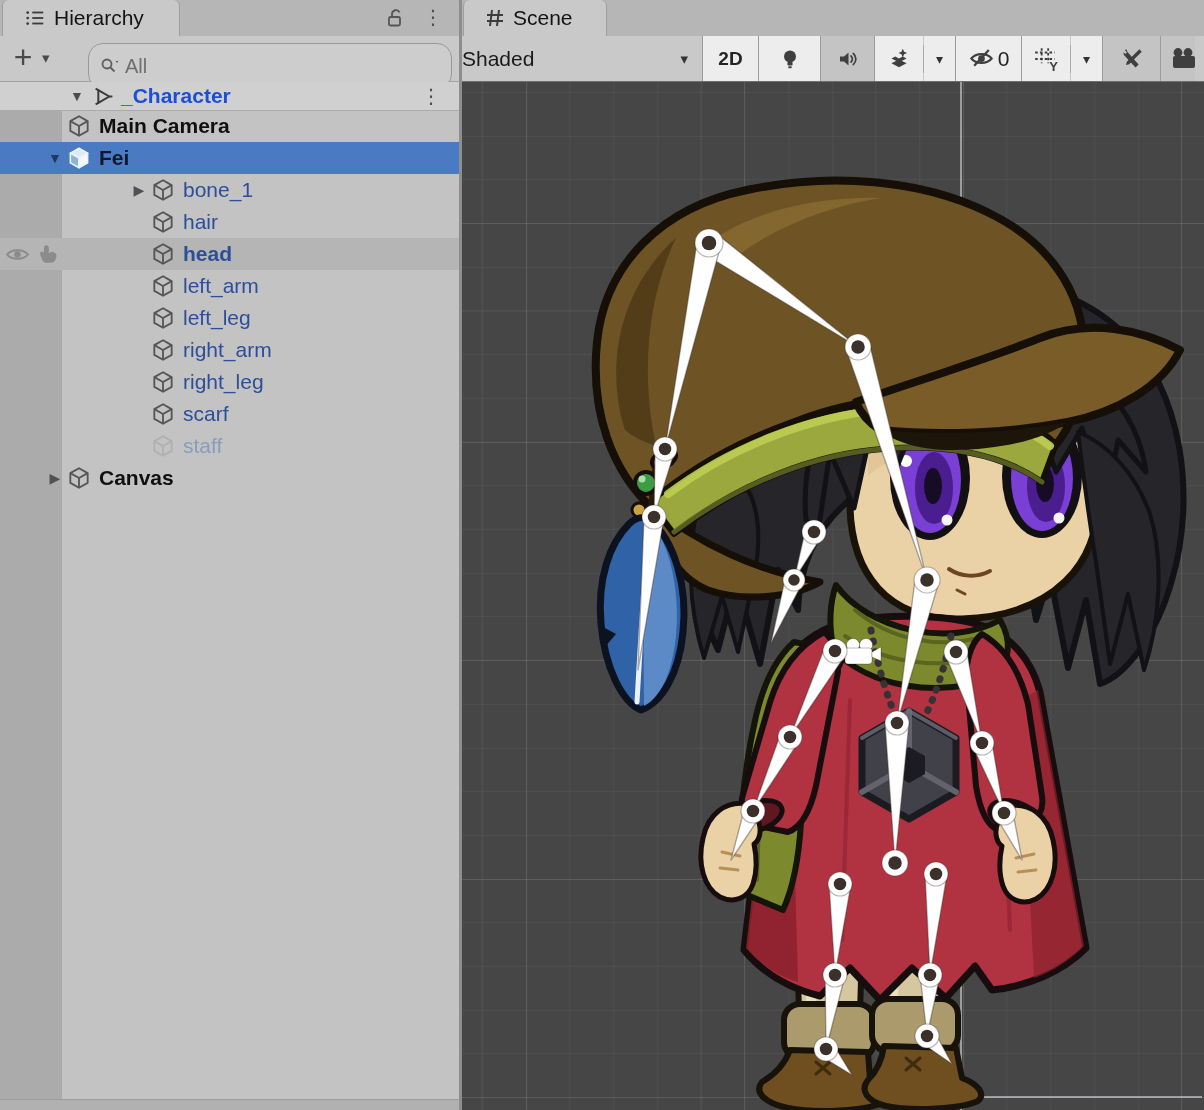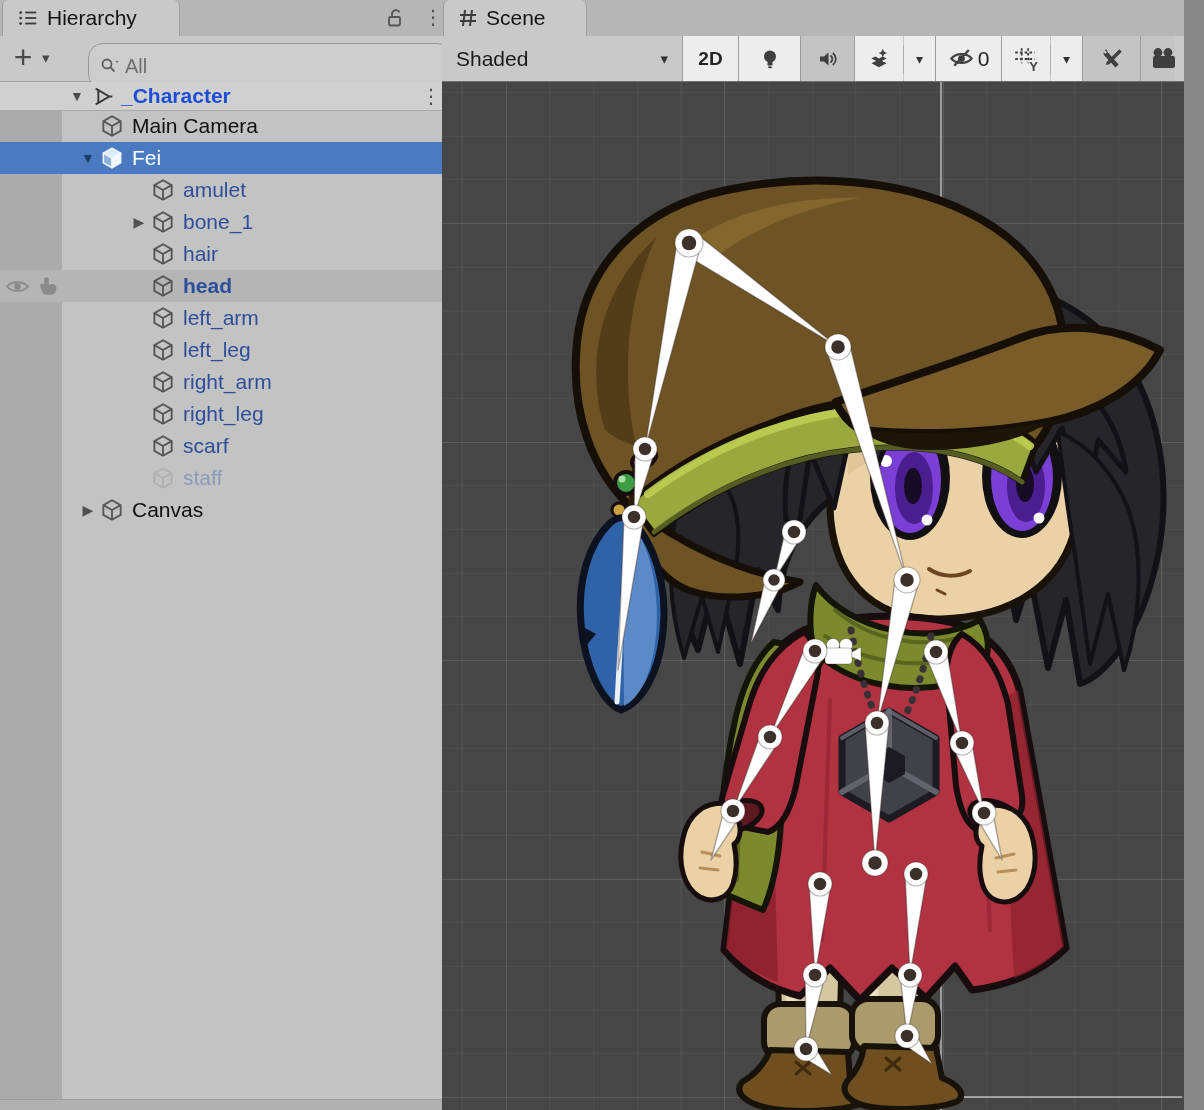--- a/index.html
+++ b/index.html
@@ -6,63 +6,63 @@
   #app{position:relative;width:1204px;height:1110px;overflow:hidden;
        font-family:"Liberation Sans","DejaVu Sans",sans-serif;
        -webkit-font-smoothing:antialiased;}
   
   .abs{position:absolute;}
   svg{display:block;}
   
   #hierarchy-panel{position:absolute;left:0;top:0;width:459px;height:1110px;background:var(--list-bg);}
   .tabbar{position:absolute;left:0;top:0;right:0;height:36px;background:var(--panel-mid);border-bottom:1px solid #a2a2a2;}
   .tab{position:absolute;top:0;height:36px;background:var(--panel-light);border-radius:6px 6px 0 0;
-       display:flex;align-items:center;gap:8px;padding:0 14px;box-sizing:border-box;
+       display:flex;align-items:center;gap:8px;padding:0 21px;box-sizing:border-box;
        border-left:1px solid #9e9e9e;border-right:1px solid #9e9e9e;}
   .tab-label{font-size:21px;color:#141414;}
   #h-tab{left:2px;width:178px;}
   #h-toolbar{position:absolute;left:0;top:36px;right:0;height:46px;background:var(--panel-light);border-bottom:1px solid #a3a3a3;box-sizing:border-box;}
   #plus-btn{position:absolute;left:8px;top:6px;width:30px;height:32px;font-size:32px;line-height:30px;color:#4a4a4a;text-align:center;cursor:default;}
   #plus-caret{position:absolute;left:42px;top:13px;font-size:15px;color:#4a4a4a;}
   #h-search{position:absolute;left:88px;top:7px;width:364px;height:46px;border:1px solid #989898;border-radius:15px;background:#cdcdcd;box-sizing:border-box;display:flex;align-items:center;padding:0 10px;gap:4px;}
   #h-search input{flex:1;border:none;outline:none;background:transparent;font-size:20px;color:#3c3c3c;font-family:inherit;}
   #h-search input::placeholder{color:#6f6f6f;opacity:1;}
   #scene-header-row{position:absolute;left:0;top:82px;right:0;height:28px;background:var(--header-row);border-bottom:1px solid #ababab;display:flex;align-items:center;}
   #scene-header-row .disc{margin-left:70px;font-size:14px;color:#4c4c4c;width:20px;}
   #scene-header-row .title{font-size:21px;font-weight:bold;color:#1d4ed8;margin-left:6px;}
   .kebab{font-size:20px;color:#4f4f4f;letter-spacing:0;line-height:1;}
   #header-kebab{position:absolute;right:18px;top:4px;}
   #gutter-strip{position:absolute;left:0;top:110px;width:62px;bottom:10px;background:var(--gutter-bg);}
   #rows{position:absolute;left:0;top:110px;right:0;}
   .h-row{position:relative;height:32px;display:flex;align-items:center;box-sizing:border-box;}
   .h-row .row-arrow{width:22px;font-size:14px;color:#515151;flex:0 0 22px;text-align:center;}
   .h-row .row-icon{width:26px;height:26px;flex:0 0 26px;margin-right:7px;}
   .h-row .row-label{font-size:21px;color:#101010;white-space:nowrap;}
-  .h-row.d1{padding-left:77px;}
+  .h-row.d1{padding-left:44px;font-weight:bold;}
   .h-row.d2{padding-left:128px;}
   .h-row.selected{background:var(--sel);}
-  .h-row.selected .row-label{color:#ffffff;}
+  .h-row.selected .row-label{color:#0f172a;}
   .h-row.selected .row-arrow{color:#1d3a66;}
   .h-row.hovered{background:var(--hover-row);font-weight:bold;}
   .h-row.child .row-label{color:var(--child-blue);}
   .h-row.disabled .row-label{color:var(--disabled-text);}
   .h-row.disabled .row-icon{opacity:.45;}
   .gutter-icons{position:absolute;left:5px;top:4px;display:flex;gap:6px;}
   #h-bottom-strip{position:absolute;left:0;bottom:0;width:459px;height:10px;background:#b1b1b1;border-top:1px solid #9c9c9c;}
   
   #panel-divider{position:absolute;left:459px;top:0;width:3px;height:1110px;background:#8e8e8e;}
   
-  #scene-panel{position:absolute;left:442px;top:0;width:742px;height:1110px;background:var(--scene-bg);overflow:hidden;}
+  #scene-panel{position:absolute;left:462px;top:0;width:742px;height:1110px;background:var(--scene-bg);overflow:hidden;}
   #s-tabbar{position:absolute;left:0;top:0;right:0;height:36px;background:var(--panel-mid);border-bottom:1px solid #a2a2a2;}
   #s-tab{left:1px;width:144px;}
   #s-toolbar{position:absolute;left:0;top:36px;right:0;height:46px;background:var(--panel-light);border-bottom:1px solid #6f6f6f;box-sizing:border-box;display:flex;align-items:stretch;}
   .seg{display:flex;align-items:center;justify-content:center;border-right:1px solid #9b9b9b;box-sizing:border-box;}
   .seg.on{background:#ededed;}
   .seg.off{background:#c4c4c4;}
-  #drawmode{width:241px;justify-content:flex-start;padding:0 14px;position:relative;}
+  #drawmode{width:241px;justify-content:flex-start;padding:0 0;position:relative;}
   #drawmode .dm-label{font-size:21px;color:#1a1a1a;}
   #drawmode .dm-caret{position:absolute;right:14px;font-size:15px;color:#333;}
   .tool-label{font-size:19px;color:#242424;font-weight:bold;}
   .cnt{font-size:21px;color:#242424;margin-left:3px;}
   .mini-div{width:1px;background:#ababab;height:28px;align-self:center;}
   .caret-seg{width:32px;font-size:14px;color:#333;}
   #viewport{position:absolute;left:-2px;top:82px;width:744px;height:1028px;background-color:var(--scene-bg);
     background-image:
       repeating-linear-gradient(to right, rgba(255,255,255,0.085) 0 1px, transparent 1px 218.5px),
       repeating-linear-gradient(to bottom, rgba(255,255,255,0.085) 0 1px, transparent 1px 218.5px),
@@ -149,32 +149,20 @@
     <span class="row-icon">
             <svg width="26" height="26" viewBox="0 0 24 24">
               <g stroke="#eef4fc" stroke-width="1.4" stroke-linejoin="round">
                 <path d="M 12 3 L 20 7.5 L 12 12 L 4 7.5 Z" fill="#dcebfa"></path>
                 <path d="M 4 7.5 L 12 12 L 12 21 L 4 16.5 Z" fill="#8fb2dc"></path>
                 <path d="M 20 7.5 L 12 12 L 12 21 L 20 16.5 Z" fill="#f4f9ff"></path>
               </g>
             </svg>
           </span>
     <span class="row-label">Fei</span>
-  </div>
-        <div class="h-row d2 child">
-    <span class="row-arrow"></span>
-    <span class="row-icon">
-            <svg width="26" height="26" viewBox="0 0 24 24">
-              <g fill="none" stroke="#565656" stroke-width="1.7" stroke-linejoin="round">
-                <path d="M 12 3 L 20 7.5 L 20 16.5 L 12 21 L 4 16.5 L 4 7.5 Z"></path>
-                <path d="M 4 7.5 L 12 12 L 20 7.5 M 12 12 L 12 21"></path>
-              </g>
-            </svg>
-          </span>
-    <span class="row-label">amulet</span>
   </div>
         <div class="h-row d2 child">
     <span class="row-arrow">▶</span>
     <span class="row-icon">
             <svg width="26" height="26" viewBox="0 0 24 24">
               <g fill="none" stroke="#565656" stroke-width="1.7" stroke-linejoin="round">
                 <path d="M 12 3 L 20 7.5 L 20 16.5 L 12 21 L 4 16.5 L 4 7.5 Z"></path>
                 <path d="M 4 7.5 L 12 12 L 20 7.5 M 12 12 L 12 21"></path>
               </g>
             </svg>

